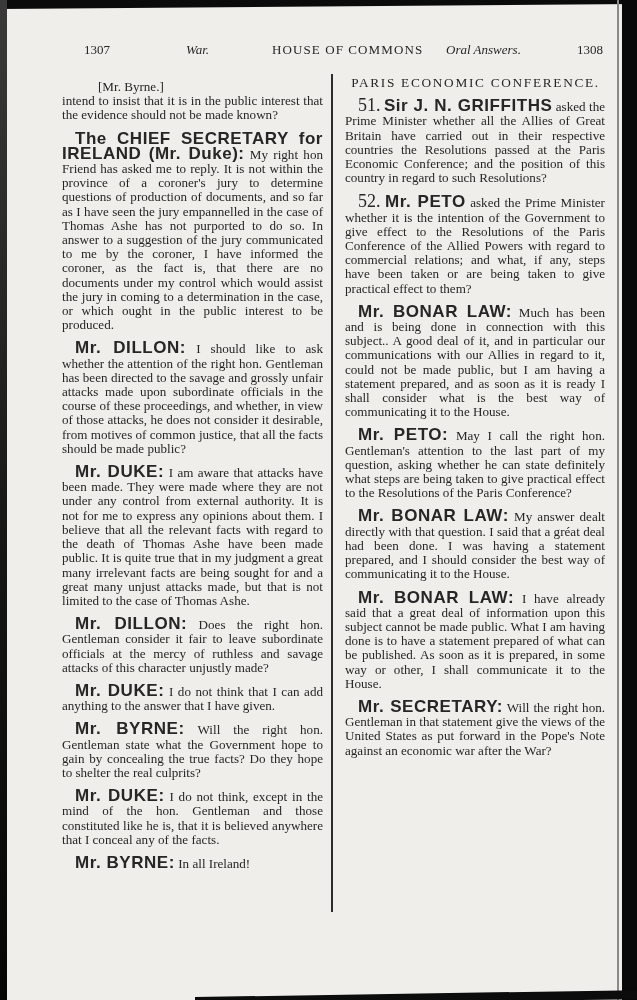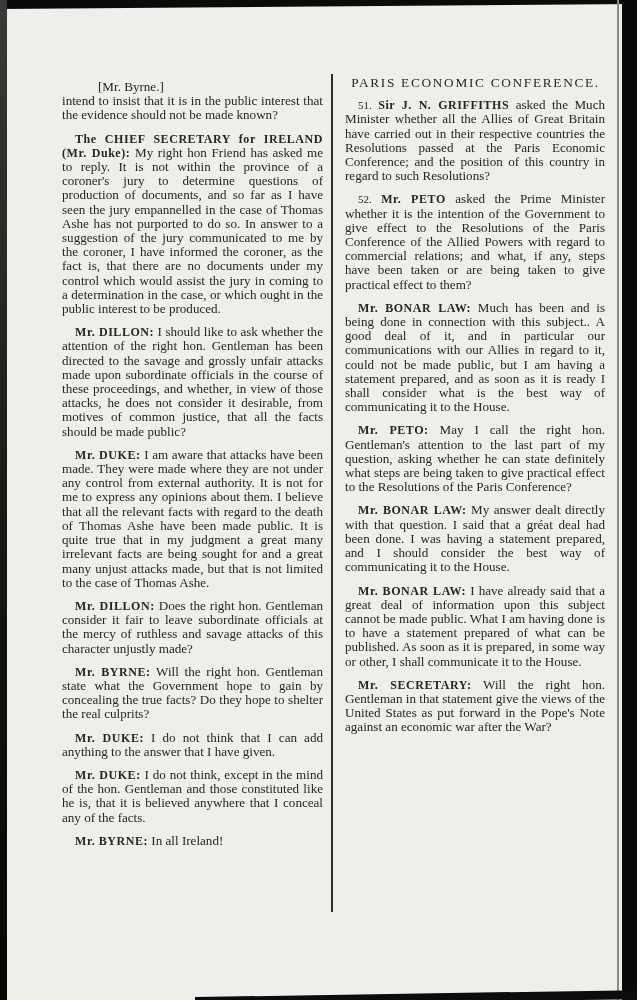--- a/index.html
+++ b/index.html
@@ -24,48 +24,55 @@
   .h-num-r{left:577px;}
   
   .divider{position:absolute;left:331px;top:74px;width:2px;height:838px;background:#2c2c2c;}
   
   .col{position:absolute;width:261px;text-align:justify;font-size:13.1px;line-height:14.2px;}
   .col-left{left:62px;top:80px;}
   .col-right{left:345px;top:76px;width:260px;}
   .cont{margin:0 0 0 36px;}
   p.para{margin:0 0 9px 0;text-indent:13px;}
   p.noindent{text-indent:0;}
-  .spk{font-family:Liberation Serif, serif;font-weight:bold;font-size:12px;letter-spacing:0.55px;}
-  .num{font-size:11px;}
+  .spk{font-family:Liberation Sans, sans-serif;font-weight:bold;font-size:17px;letter-spacing:0.55px;}
+  .num{font-size:18px;}
   .sec-head{text-align:center;letter-spacing:1.7px;font-size:13.3px;margin:0 0 8px 1px;white-space:nowrap;}
 </style>
 </head>
 <body>
 
 <div class="page">
 
+  <div class="header">
+    <span class="h-num-l">1307</span>
+    <span class="h-war">War.</span>
+    <span class="h-house">HOUSE OF COMMONS</span>
+    <span class="h-oral">Oral Answers.</span>
+    <span class="h-num-r">1308</span>
+  </div>
 
   <div class="divider"></div>
 
   <div class="col col-left">
     <div class="cont">[Mr. Byrne.]</div>
     <p class="para noindent"><span>intend to insist that it is in the public interest that the evidence should not be made known?</span></p>
     <p class="para"><span class="spk">The CHIEF SECRETARY for IRELAND (Mr. Duke):</span> <span>My right hon Friend has asked me to reply.  It is not within the province of a coroner's jury to determine questions of production of documents, and so far as I have seen the jury empannelled in the case of Thomas Ashe has not purported to do so.  In answer to a suggestion of the jury communicated to me by the coroner, I have informed the coroner, as the fact is, that there are no documents under my control which would assist the jury in coming to a determination in the case, or which ought in the public interest to be produced.</span></p>
     <p class="para"><span class="spk">Mr. DILLON:</span> <span>I should like to ask whether the attention of the right hon. Gentleman has been directed to the savage and grossly unfair attacks made upon subordinate officials in the course of these proceedings, and whether, in view of those attacks, he does not consider it desirable, from motives of common justice, that all the facts should be made public?</span></p>
     <p class="para"><span class="spk">Mr. DUKE:</span> <span>I am aware that attacks have been made.  They were made where they are not under any control from external authority.  It is not for me to express any opinions about them.  I believe that all the relevant facts with regard to the death of Thomas Ashe have been made public.  It is quite true that in my judgment a great many irrelevant facts are being sought for and a great many unjust attacks made, but that is not limited to the case of Thomas Ashe.</span></p>
     <p class="para"><span class="spk">Mr. DILLON:</span> <span>Does the right hon. Gentleman consider it fair to leave subordinate officials at the mercy of ruthless and savage attacks of this character unjustly made?</span></p>
+    <p class="para"><span class="spk">Mr. DUKE:</span> <span>I do not think that I can add anything to the answer that I have given.</span></p>
     <p class="para"><span class="spk">Mr. BYRNE:</span> <span>Will the right hon. Gentleman state what the Government hope to gain by concealing the true facts?  Do they hope to shelter the real culprits?</span></p>
-    <p class="para"><span class="spk">Mr. DUKE:</span> <span>I do not think that I can add anything to the answer that I have given.</span></p>
     <p class="para"><span class="spk">Mr. DUKE:</span> <span>I do not think, except in the mind of the hon. Gentleman and those constituted like he is, that it is believed anywhere that I conceal any of the facts.</span></p>
     <p class="para"><span class="spk">Mr. BYRNE:</span> <span>In all Ireland!</span></p>
   </div>
 
   <div class="col col-right">
     <div class="sec-head">PARIS ECONOMIC CONFERENCE.</div>
-    <p class="para"><span class="num">51.</span> <span class="spk">Sir J. N. GRIFFITHS</span> <span>asked the Much Minister whether all the Allies of Great Britain have carried out in their respective countries the Resolutions passed at the Paris Economic Conference; and the position of this country in regard to such Resolutions?</span></p>
+    <p class="para"><span class="num">51.</span> <span class="spk">Sir J. N. GRIFFITHS</span> <span>asked the Prime Minister whether all the Allies of Great Britain have carried out in their respective countries the Resolutions passed at the Paris Economic Conference; and the position of this country in regard to such Resolutions?</span></p>
     <p class="para"><span class="num">52.</span> <span class="spk">Mr. PETO</span> <span>asked the Prime Minister whether it is the intention of the Government to give effect to the Resolutions of the Paris Conference of the Allied Powers with regard to commercial relations; and what, if any, steps have been taken or are being taken to give practical effect to them?</span></p>
     <p class="para"><span class="spk">Mr. BONAR LAW:</span> <span>Much has been and is being done in connection with this subject..  A good deal of it, and in particular our communications with our Allies in regard to it, could not be made public, but I am having a statement prepared, and as soon as it is ready I shall consider what is the best way of communicating it to the House.</span></p>
     <p class="para"><span class="spk">Mr. PETO:</span> <span>May I call the right hon. Gentleman's attention to the last part of my question, asking whether he can state definitely what steps are being taken to give practical effect to the Resolutions of the Paris Conference?</span></p>
     <p class="para"><span class="spk">Mr. BONAR LAW:</span> <span>My answer dealt directly with that question.  I said that a gréat deal had been done.  I was having a statement prepared, and I should consider the best way of communicating it to the House.</span></p>
     <p class="para"><span class="spk">Mr. BONAR LAW:</span> <span>I have already said that a great deal of information upon this subject cannot be made public.  What I am having done is to have a statement prepared of what can be published.  As soon as it is prepared, in some way or other, I shall communicate it to the House.</span></p>
     <p class="para"><span class="spk">Mr. SECRETARY:</span> <span>Will the right hon. Gentleman in that statement give the views of the United States as put forward in the Pope's Note against an economic war after the War?</span></p>
   </div>
 
   <div class="edge-top"></div>
   <div class="edge-left"></div>

